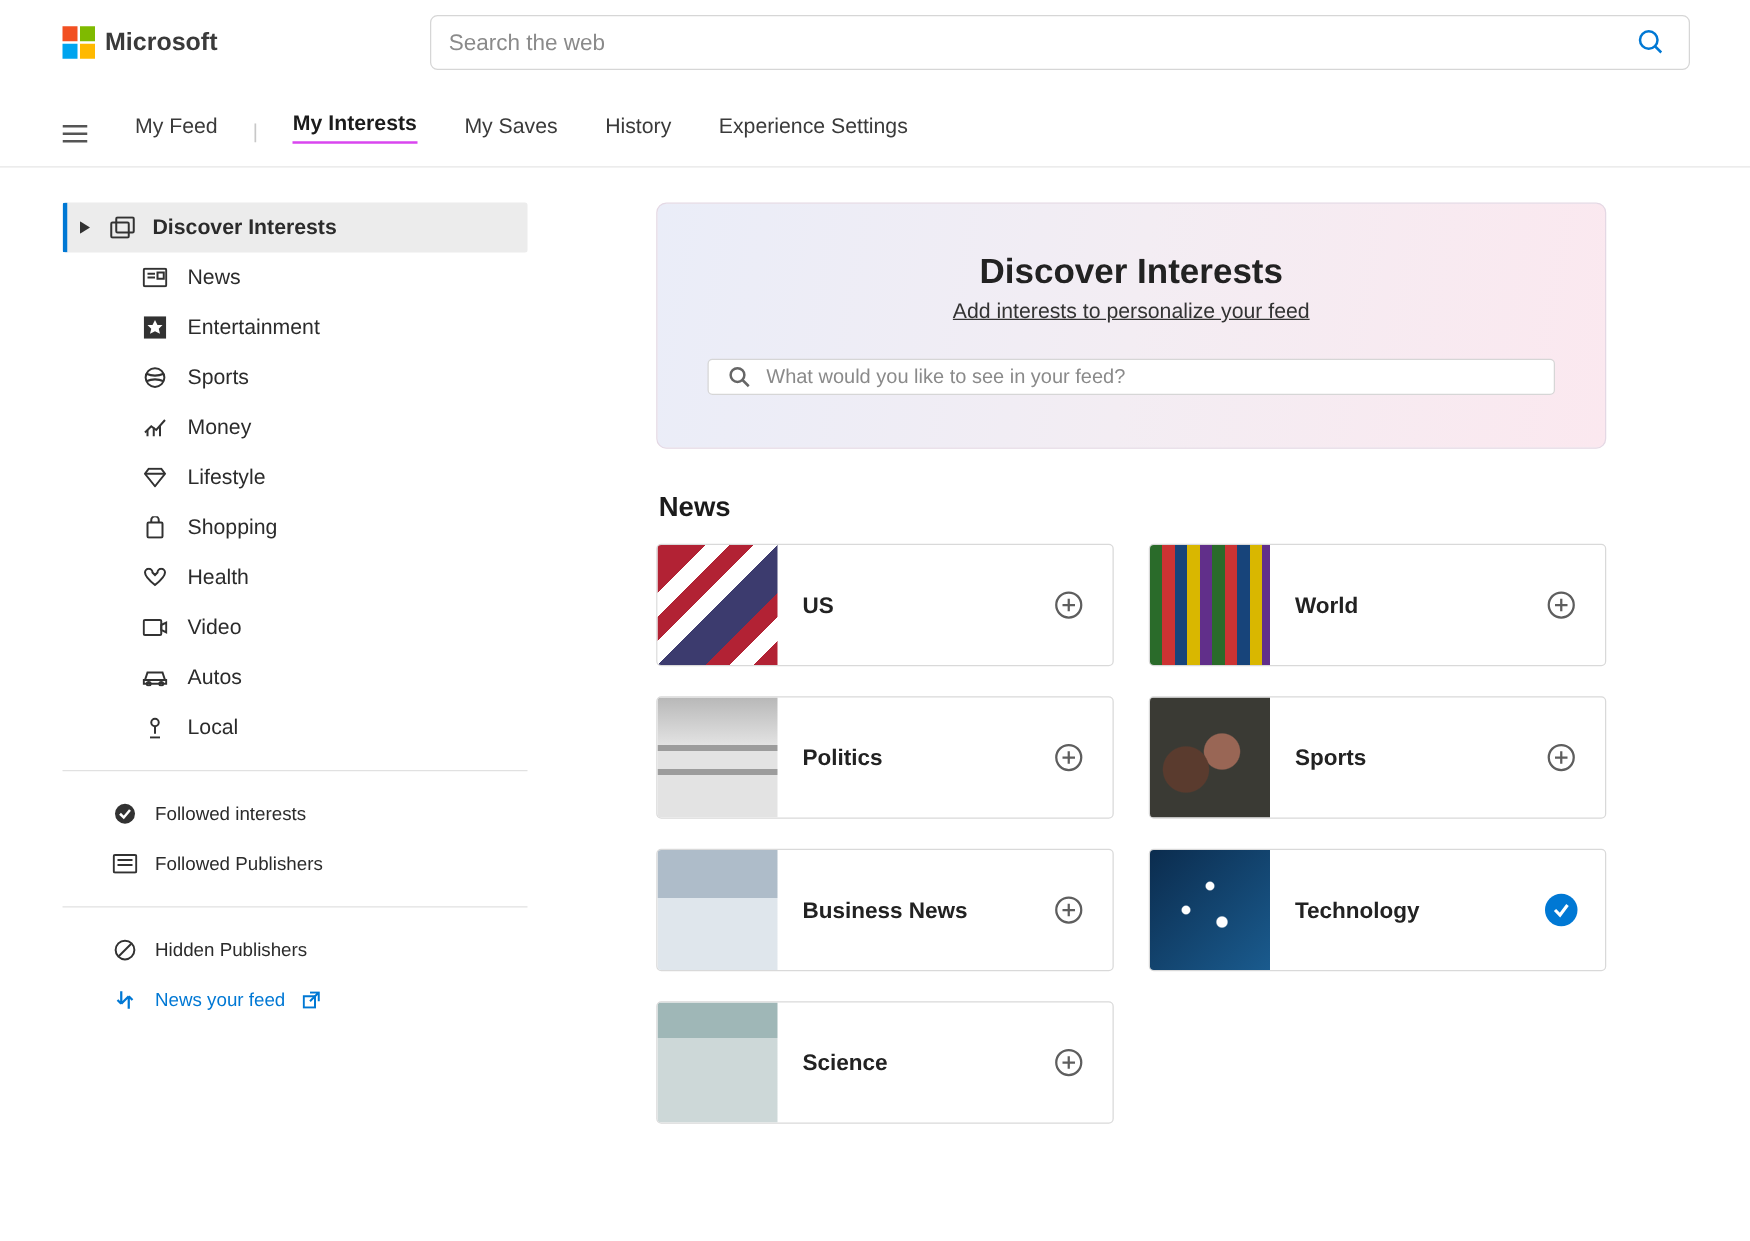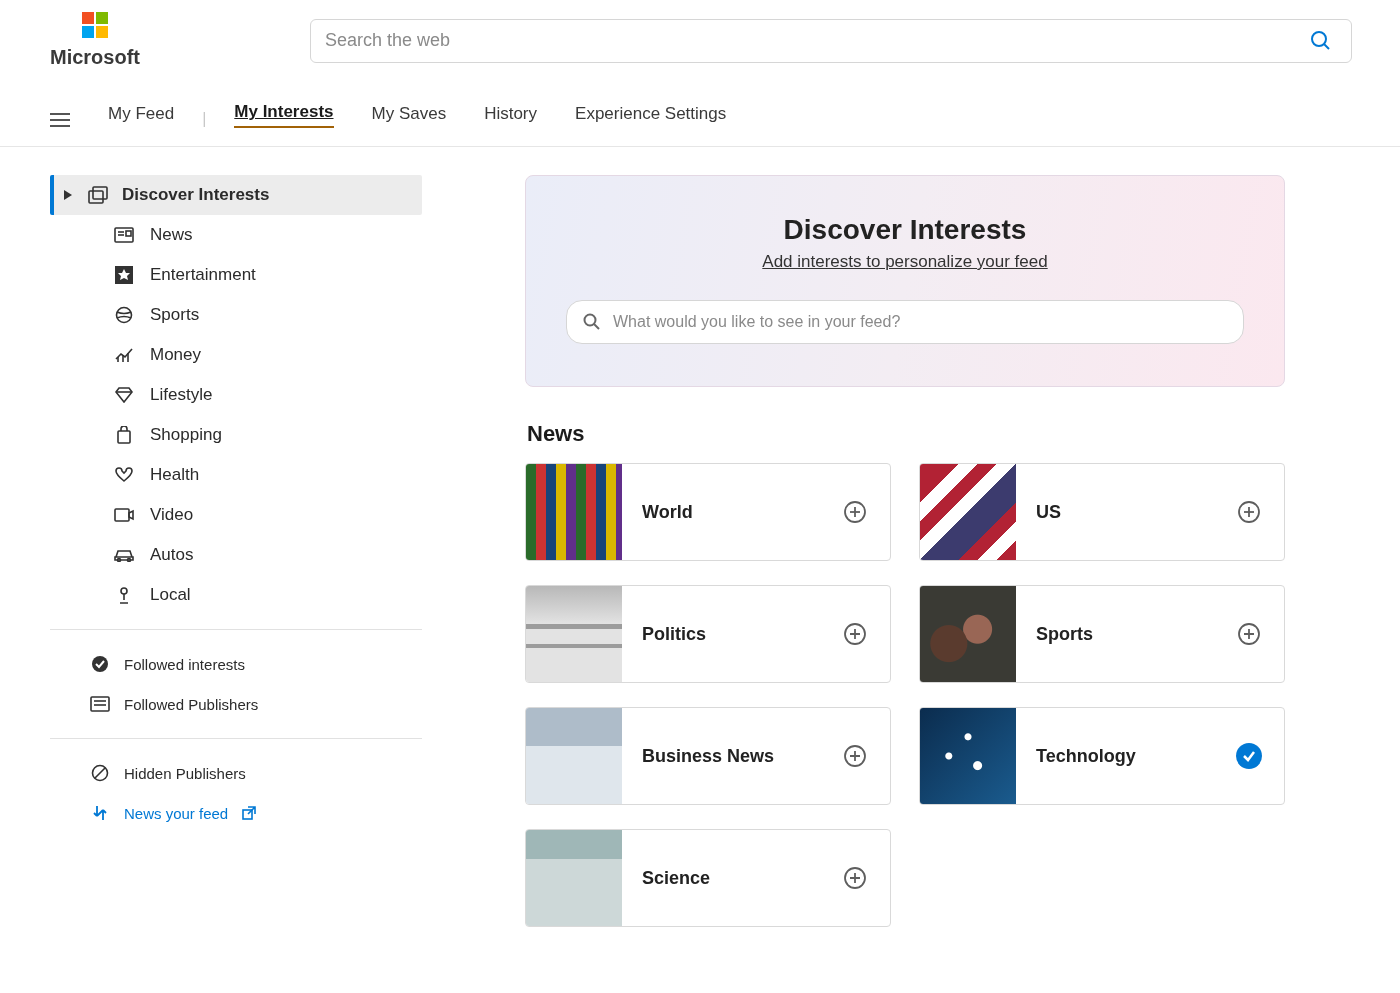--- a/index.html
+++ b/index.html
@@ -1,54 +1,54 @@
 <!DOCTYPE html>
 <html><head>
 <meta charset="utf-8">
 <style>
 * { box-sizing: border-box; margin: 0; padding: 0; }
 body { font-family: "Segoe UI", -apple-system, Arial, sans-serif; background: #fff; color: #1b1b1b; width: 1400px; }
 
 
 .header { display: flex; align-items: center; padding: 12px 48px 12px 50px; border-bottom: 1px solid #fff; }
-.logo-wrap { display: flex; align-items: center; gap: 8px; margin-right: 170px; flex-direction: column; }
+.logo-wrap { display: flex; align-items: center; gap: 8px; margin-right: 170px; }
 .ms-logo { width: 26px; height: 26px; display: grid; grid-template-columns: 1fr 1fr; grid-template-rows: 1fr 1fr; gap: 2px; }
 .ms-logo span:nth-child(1){background:#f25022;} .ms-logo span:nth-child(2){background:#7fba00;} .ms-logo span:nth-child(3){background:#00a4ef;} .ms-logo span:nth-child(4){background:#ffb900;}
 .brand { font-size: 20px; font-weight: 600; color: #3a3a3a; }
 .search-box { flex: 1; display: flex; align-items: center; border: 1px solid #d6d6d6; border-radius: 6px; height: 44px; padding: 0 14px; background: #fff; }
 .search-box input { flex: 1; border: none; outline: none; font-size: 18px; color: #333; background: transparent; }
 .search-box input::placeholder { color: #8a8a8a; }
 .search-btn { background: none; border: none; padding: 4px; cursor: pointer; color: #0078d4; }
 
 
 .navrow { display: flex; align-items: flex-end; gap: 38px; padding: 20px 50px 18px; border-bottom: 1px solid #e6e6e6; }
 .hamburger { color: #555; cursor: pointer; }
 .navlink { font-size: 17px; color: #3a3a3a; text-decoration: none; cursor: pointer; padding-bottom: 4px; }
-.navlink.active { font-weight: 600; border-bottom: 2px solid #a16207; color: #1b1b1b; text-decoration: underline; }
+.navlink.active { font-weight: 600; border-bottom: 2px solid #d946ef; color: #1b1b1b; }
 .navsep { color: #c8c8c8; font-size: 16px; margin: 0 -10px; }
 
 
 .layout { display: flex; padding: 28px 40px 40px 50px; gap: 103px; }
 .sidebar { width: 372px; }
 .side-item { display: flex; align-items: center; gap: 14px; padding: 10px 12px 10px 30px; font-size: 17px; color: #2b2b2b; cursor: pointer; border-radius: 2px; }
 .side-item.selected { background: #ececec; border-left: 4px solid #0078d4; padding-left: 10px; font-weight: 600; }
 .side-item .chev { width: 10px; }
 .side-sub { padding-left: 64px; }
 .side-sub .side-item { padding-left: 0; gap: 16px; }
 .side-icon { width: 20px; height: 20px; display: inline-flex; align-items: center; justify-content: center; color: #323232; }
 .side-hr { border: none; border-top: 1px solid #e1e1e1; margin: 14px 0; }
 .side-link { display:flex; align-items:center; gap:14px; padding:10px 12px 10px 40px; font-size:15px; color:#2b2b2b; cursor:pointer;}
 .side-link.blue { color:#0078d4; }
 
 
 .main { flex: 1; max-width: 760px; }
 .hero { background: linear-gradient(100deg, #eaedf8 0%, #f3edf3 50%, #fbe8ef 100%); border: 1px solid #e4d8e4; border-radius: 8px; padding: 38px 40px 42px; text-align: center; }
 .hero h1 { font-size: 28px; font-weight: 700; color: #222; margin-bottom: 6px; }
 .hero p { font-size: 17px; color: #333; text-decoration: underline; }
-.hero-search { margin-top: 28px; background: #fff; border: 1px solid #d6d6d6; border-radius: 16px; height: 44px; display: flex; align-items: center; padding: 0 16px; gap: 12px; }
+.hero-search { margin-top: 28px; background: #fff; border: 1px solid #d6d6d6; border-radius: 4px; height: 29px; display: flex; align-items: center; padding: 0 16px; gap: 12px; }
 .hero-search input { flex: 1; border: none; outline: none; font-size: 16px; background: transparent; }
 .hero-search input::placeholder { color: #8a8a8a; }
 
 .section-title { font-size: 22px; font-weight: 700; margin: 34px 0 16px 2px; }
 .cards { display: grid; grid-template-columns: 1fr 1fr; gap: 24px 28px; }
 .card { display: flex; align-items: center; border: 1px solid #d9d9d9; border-radius: 4px; overflow: hidden; height: 98px; background: #fff; cursor: pointer; }
 .thumb { width: 96px; height: 96px; background-size: cover; background-position: center; flex-shrink: 0; }
 .card-label { flex: 1; padding: 0 20px; font-size: 18px; font-weight: 600; color: #222; }
 .card-btn { margin-right: 22px; width: 26px; height: 26px; display:flex; align-items:center; justify-content:center; color:#5e5e5e; }
 .card-btn.checked { background:#0078d4; border-radius:50%; color:#fff; }
@@ -275,33 +275,33 @@
             </svg>
           </span>
         <input type="text" placeholder="What would you like to see in your feed?" style="">
       </div>
     </div>
 
     <h2 class="section-title">News</h2>
 
     <div class="cards">
       <div class="card">
+        <div class="thumb thumb-us"></div>
+        <div class="card-label">US</div>
+        <div class="card-btn">
+            <svg width="24" height="24" viewBox="0 0 24 24" fill="none" stroke="currentColor" stroke-width="1.8">
+              <circle cx="12" cy="12" r="10"></circle>
+              <line x1="12" y1="7" x2="12" y2="17"></line>
+              <line x1="7" y1="12" x2="17" y2="12"></line>
+            </svg>
+          </div>
+      </div>
+      <div class="card">
         <div class="thumb thumb-world"></div>
         <div class="card-label">World</div>
-        <div class="card-btn">
-            <svg width="24" height="24" viewBox="0 0 24 24" fill="none" stroke="currentColor" stroke-width="1.8">
-              <circle cx="12" cy="12" r="10"></circle>
-              <line x1="12" y1="7" x2="12" y2="17"></line>
-              <line x1="7" y1="12" x2="17" y2="12"></line>
-            </svg>
-          </div>
-      </div>
-      <div class="card">
-        <div class="thumb thumb-us"></div>
-        <div class="card-label">US</div>
         <div class="card-btn">
             <svg width="24" height="24" viewBox="0 0 24 24" fill="none" stroke="currentColor" stroke-width="1.8">
               <circle cx="12" cy="12" r="10"></circle>
               <line x1="12" y1="7" x2="12" y2="17"></line>
               <line x1="7" y1="12" x2="17" y2="12"></line>
             </svg>
           </div>
       </div>
       <div class="card">
         <div class="thumb thumb-politics"></div>

